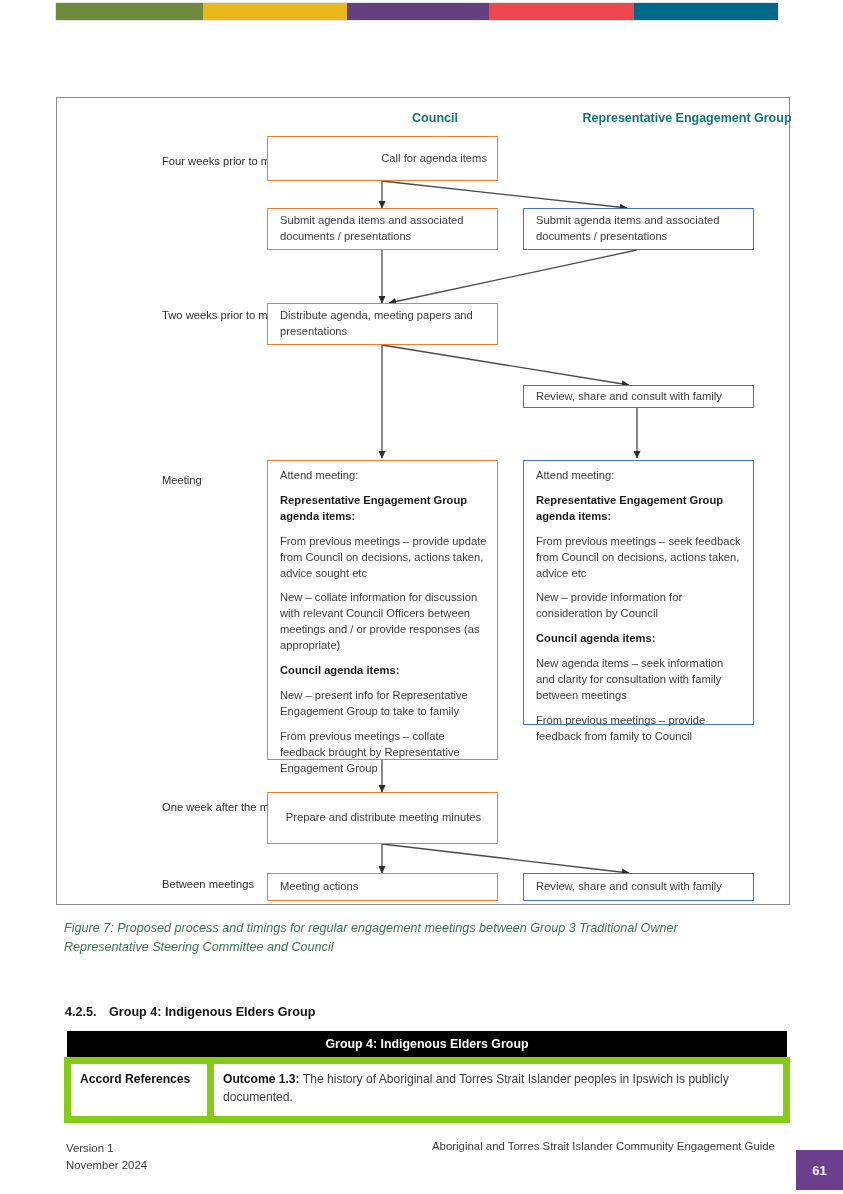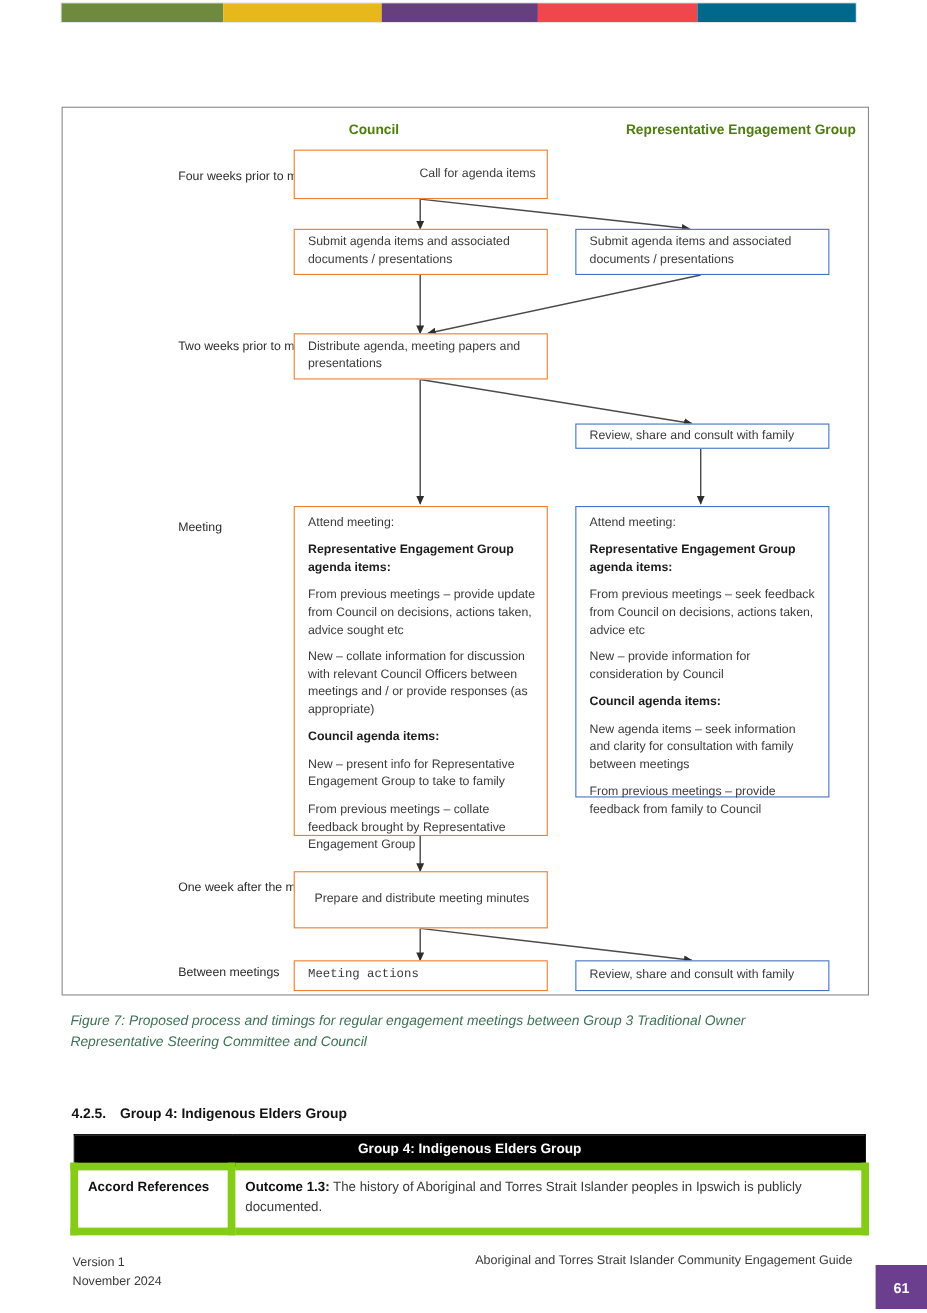--- a/index.html
+++ b/index.html
@@ -38,21 +38,22 @@
     border: 1px solid #8a8a8a;
     box-sizing: border-box;
     background: #ffffff;
   }
 
   
   .col-header {
     position: absolute;
     font-weight: bold;
     font-size: 12.5px;
-    color: #4d7c0f;
+    color: #0f766e;
+    text-align: center;
     line-height: 1.45;
   }
   #col-header-council { left: 260px; top: 11px; width: 236px; }
   #col-header-reg { left: 512px; top: 11px; width: 236px; }
 
   
   .timing-label {
     position: absolute;
     font-size: 11.2px;
     color: #2b2b2b;
@@ -262,21 +263,21 @@
     <p>New – provide information for consideration by Council</p>
     <p class="b">Council agenda items:</p>
     <p>New agenda items – seek information and clarity for consultation with family between meetings</p>
     <p>From previous meetings – provide feedback from family to Council</p>
   </div>
 
   <div class="pbox orange center-v" style="left:210px; top:694px; width:231px; height:52px;text-align:center;">
     <p>Prepare and distribute meeting minutes</p>
   </div>
 
-  <div class="pbox orange center-v" style="left:210px; top:775px; width:231px; height:28px;font-family:Liberation Mono, monospace;">
+  <div class="pbox orange center-v" style="left:210px; top:775px; width:231px; height:28px;">
     <p>Meeting actions</p>
   </div>
   <div class="pbox blue center-v" style="left:466px; top:775px; width:231px; height:28px;">
     <p>Review, share and consult with family</p>
   </div>
 </div>
 
 <div id="figure-caption">Figure 7: Proposed process and timings for regular engagement meetings between Group 3 Traditional Owner Representative Steering Committee and Council</div>
 
 <div id="section-heading">

